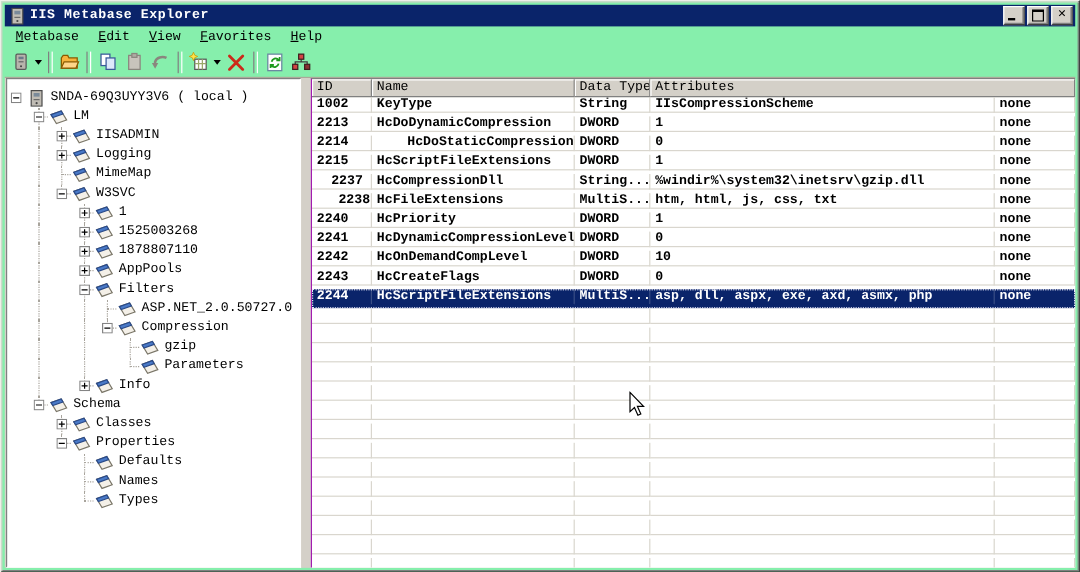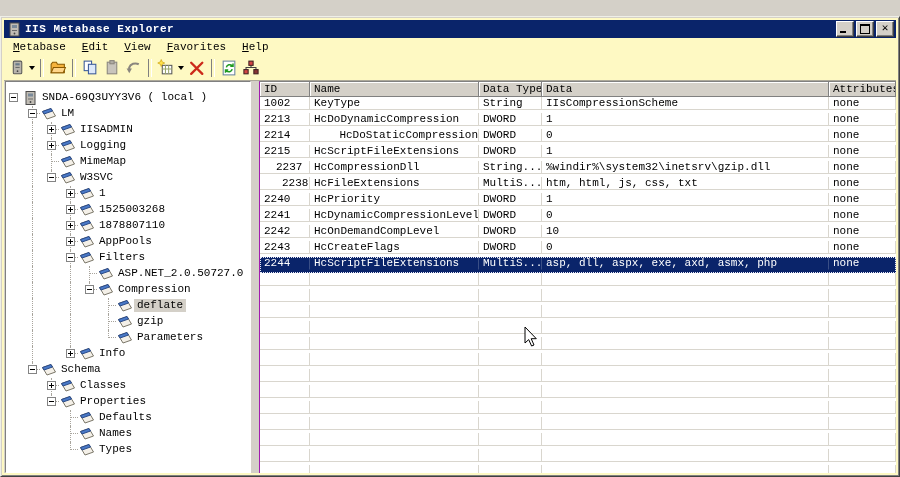--- a/index.html
+++ b/index.html
@@ -1,22 +1,22 @@
 <!DOCTYPE html>
 <html><head>
 <meta charset="utf-8">
 <style>
   html,body{margin:0;padding:0;}
   body{width:900px;height:477px;position:relative;overflow:hidden;
        font-family:"Liberation Mono","DejaVu Sans Mono",monospace;font-size:11px;
        background:#d4d0c8;}
-  #window{position:absolute;inset:0;background:#fef9c3;
+  #window{position:absolute;inset:0;background:#86efac;
           border-left:1px solid #efefe8;border-top:1px solid #efefe8;
           border-right:1px solid #404040;border-bottom:1px solid #404040;
-          box-shadow:inset 1px 1px 0 #d4d0c8, inset -1px -1px 0 #808080;margin-top:16px;}
+          box-shadow:inset 1px 1px 0 #d4d0c8, inset -1px -1px 0 #808080;}
   
   .titlebar{position:absolute;left:3px;right:3px;top:3px;height:18px;background:#0a246a;
             display:flex;align-items:center;color:#fff;}
   .app-icon{width:16px;height:15px;margin:0 3px 0 2px;flex:0 0 auto;}
   .title-text{font-weight:bold;letter-spacing:0.5px;white-space:nowrap;}
   .win-buttons{margin-left:auto;display:flex;align-items:center;padding-right:2px;}
   .winbtn{width:16px;height:14px;background:#d4d0c8;margin-left:2px;position:relative;
           border-top:1px solid #fff;border-left:1px solid #fff;
           border-right:1px solid #404040;border-bottom:1px solid #404040;
           box-shadow:inset -1px -1px 0 #808080;cursor:default;}
@@ -45,21 +45,21 @@
   .splitter{position:absolute;left:247px;top:0;bottom:0;width:8px;background:#d4d0c8;cursor:ew-resize;}
   .list-panel{position:absolute;left:255px;right:0;top:0;bottom:0;background:#fff;overflow:hidden;
             border-top:1px solid #808080;border-left:1px solid #a21caf;box-sizing:border-box;}
   
   .list-header{display:flex;height:15px;background:#d4d0c8;}
   .hcell{box-sizing:border-box;height:15px;line-height:14px;padding-left:4px;white-space:nowrap;overflow:hidden;
          background:#d4d0c8;color:#000;cursor:default;
          border-right:1px solid #808080;border-bottom:1px solid #808080;
          box-shadow:inset 1px 1px 0 #fff;}
   .hcell:last-child{flex:1;}
-  .lrow{display:flex;height:16px;background:#fff;}
+  .lrow{display:flex;height:16px;background:#fff;font-weight:bold;}
   .lcell{box-sizing:border-box;height:13px;line-height:12px;padding-left:4px;white-space:nowrap;overflow:hidden;
          border-right:1px solid #d9d6ce;border-bottom:1px solid #d9d6ce;color:#000;}
   .lcell:last-child{flex:1;}
   .lrow.selected{background:#0a246a;outline:1px dotted #e8e8f8;outline-offset:-1px;}
   .lrow.selected .lcell{color:#fff;border-right-color:#3a4f86;border-bottom-color:#0a246a;}
   
   .trow{position:relative;height:16px;white-space:nowrap;}
   .t-exp{position:absolute;width:9px;height:9px;top:3px;}
   .t-exp svg{display:block;}
   .t-ic{position:absolute;top:1px;width:16px;height:14px;}
@@ -398,31 +398,20 @@
         </div>
         <div class="trow">
           <span class="guide-v" style="left:26px"></span>
           <span class="guide-v" style="left:64px"></span>
           <span class="guide-v" style="left:102px"></span>
           <span class="guide-h" style="left:102px;width:8px"></span>
           <span class="t-ic" style="left:111px"><svg width="16" height="14" viewBox="0 0 16 14">
               <path d="M1.5 4.5 L10 1.5 L14.5 9 L6 12 Z" fill="#f4f0e8" stroke="#7a7668"></path>
               <path d="M1.5 4.5 L10 1.5 L11.5 4 L3 7 Z" fill="#4a7ac8" stroke="#2a4a88"></path>
             </svg></span>
-          <span class="t-label selected" style="left:128px">deflate</span>
-        </div>
-        <div class="trow">
-          <span class="guide-v" style="left:26px"></span>
-          <span class="guide-v" style="left:64px"></span>
-          <span class="guide-v" style="left:102px"></span>
-          <span class="guide-h" style="left:102px;width:8px"></span>
-          <span class="t-ic" style="left:111px"><svg width="16" height="14" viewBox="0 0 16 14">
-              <path d="M1.5 4.5 L10 1.5 L14.5 9 L6 12 Z" fill="#f4f0e8" stroke="#7a7668"></path>
-              <path d="M1.5 4.5 L10 1.5 L11.5 4 L3 7 Z" fill="#4a7ac8" stroke="#2a4a88"></path>
-            </svg></span>
           <span class="t-label" style="left:128px">gzip</span>
         </div>
         <div class="trow">
           <span class="guide-v" style="left:26px"></span>
           <span class="guide-v" style="left:64px"></span>
           <span class="guide-vh" style="left:102px"></span>
           <span class="guide-h" style="left:102px;width:8px"></span>
           <span class="t-ic" style="left:111px"><svg width="16" height="14" viewBox="0 0 16 14">
               <path d="M1.5 4.5 L10 1.5 L14.5 9 L6 12 Z" fill="#f4f0e8" stroke="#7a7668"></path>
               <path d="M1.5 4.5 L10 1.5 L11.5 4 L3 7 Z" fill="#4a7ac8" stroke="#2a4a88"></path>
@@ -519,21 +508,20 @@
             </svg></span>
           <span class="t-label" style="left:90px">Types</span>
         </div>
       </div>
     <div class="splitter"></div>
     <div class="list-panel">
       <div class="list-header" id="listheader">
           <div class="hcell" style="width: 50px;">ID</div>
           <div class="hcell" style="width: 169px;">Name</div>
           <div class="hcell" style="width: 63px;">Data Type</div>
-          <div class="hcell" style="width: 287px;">Data</div>
           <div class="hcell" style="width: 69px;">Attributes</div>
         </div>
       <div class="list-body" id="listbody">
           <div class="lrow">
             <div class="lcell" style="width: 50px;">1002</div>
             <div class="lcell" style="width: 169px;">KeyType</div>
             <div class="lcell" style="width: 63px;">String</div>
             <div class="lcell" style="width: 287px;">IIsCompressionScheme</div>
             <div class="lcell" style="width: 69px;">none</div>
           </div>

